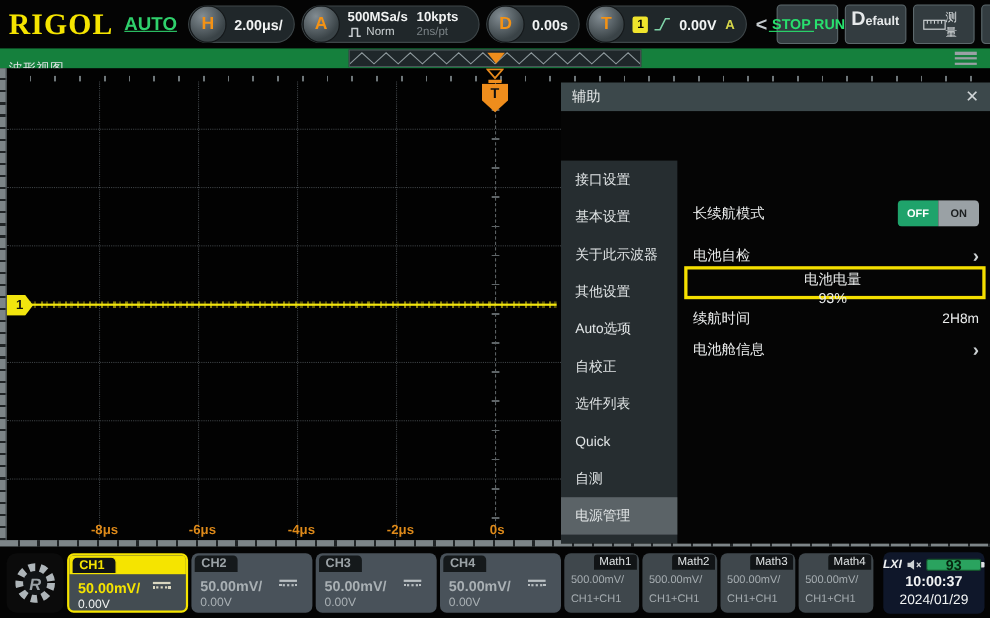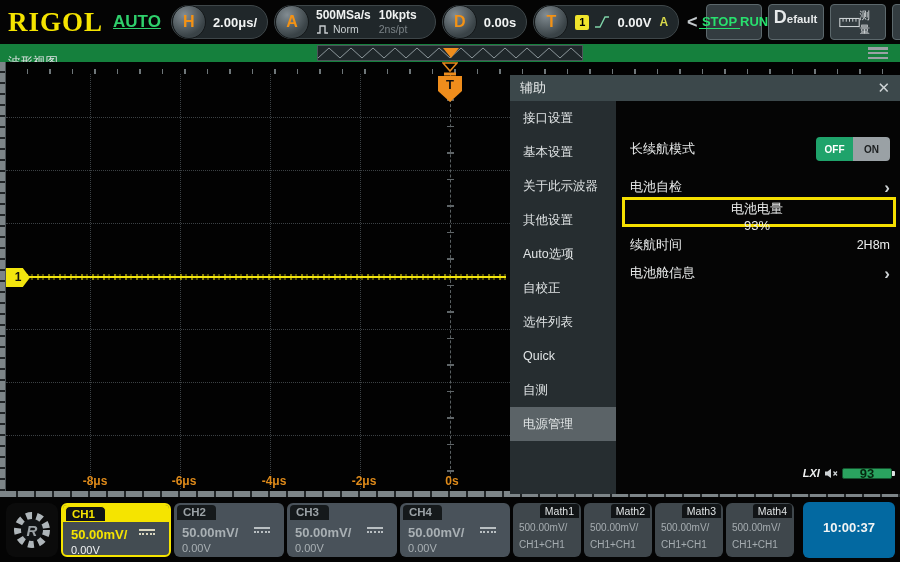--- a/index.html
+++ b/index.html
@@ -87,21 +87,21 @@
   .xlabels span { position:absolute; top:412px; transform:translateX(-50%);
     color:#de8a1a; font-size:12px; font-weight:bold; }
 
   
   .panel { position:absolute; left:510px; top:75px; width:390px; height:419px;
     background:#050505; display:flex; flex-direction:column; }
   .panel-header { height:26px; background:#3c484b; display:flex; align-items:center;
     justify-content:space-between; padding:0 10px; }
   .panel-title { color:#e8ebeb; font-size:13px; }
   .panel-close { color:#cfd4d6; font-size:15px; font-weight:bold; cursor:pointer; }
-  .panel-body { flex:1; display:flex; }
+  .panel-body { flex:1; display:flex;margin-top:45px; }
   .panel-side { width:106px; background:#262d30; }
   .side-item { height:34px; line-height:34px; padding-left:13px; color:#e0e4e5;
     font-size:12.5px; cursor:pointer; white-space:nowrap; }
   .side-item.sel { background:#5b6367; }
   .panel-content { flex:1; position:relative; background:#050505; }
   .crow { position:absolute; left:14px; right:10px; display:flex; align-items:center;
     justify-content:space-between; color:#e9ebeb; font-size:13px; cursor:pointer; }
   .crow .val { color:#eceeee; font-size:12.5px; }
   .chev { color:#cdd2d4; font-size:17px; font-weight:bold; line-height:1; }
   .toggle { display:flex; width:74px; height:24px; border-radius:4px; overflow:hidden;
@@ -137,23 +137,23 @@
     border:1.5px solid #f5e400; border-bottom:none; border-radius:5px 5px 0 0; z-index:2;}
   .ch-card.active .scale { color:#f5e400; }
   .ch-card.active .offset { color:#f0f2f2; }
   .ch-card.active .dc-icon i { border-color:#d9d6c0; }
   .math-card { width:68px; height:54px; background:#3f474c; border-radius:6px;
     position:relative; cursor:pointer; flex:0 0 68px; }
   .math-card .tab { position:absolute; right:2px; top:1px; background:#111416; color:#dfe3e4;
     font-size:10.5px; padding:0 5px; height:14px; line-height:14px; border-radius:3px 3px 0 0;}
   .math-card .scale { position:absolute; left:6px; top:19px; font-size:10px; color:#a6adb1; }
   .math-card .expr { position:absolute; left:6px; top:36px; font-size:10px; color:#a6adb1; }
-  .clock-card { width:92px; height:56px; background:#0369a1; border-radius:6px;
+  .clock-card { width:92px; height:56px; background:#0f172a; border-radius:6px;
     margin-left:6px; display:flex; flex-direction:column; align-items:center;
-    justify-content:center; cursor:pointer; flex:0 0 92px;gap:40px; }
+    justify-content:center; cursor:pointer; flex:0 0 92px; }
   .clock-top { display:flex; align-items:center; gap:4px; height:14px; }
   .lxi { color:#f0f2f2; font-size:11px; font-weight:bold; font-style:italic; }
   .batt { position:relative; background:#2aa35f; border:1px solid #14532d; border-radius:2px;
     color:#06260f; font-size:13px; font-weight:bold; line-height:9px; padding:0 17px;
     margin-right:3px; }
   .batt::after { content:""; position:absolute; right:-4px; top:2px; width:3px; height:5px;
     background:#dfe3e4; border-radius:0 1px 1px 0; }
   .clock-time { color:#f2f4f4; font-size:13px; font-weight:bold; line-height:1.35; }
   .clock-date { color:#f2f4f4; font-size:12.5px; line-height:1.2; }
 </style>

